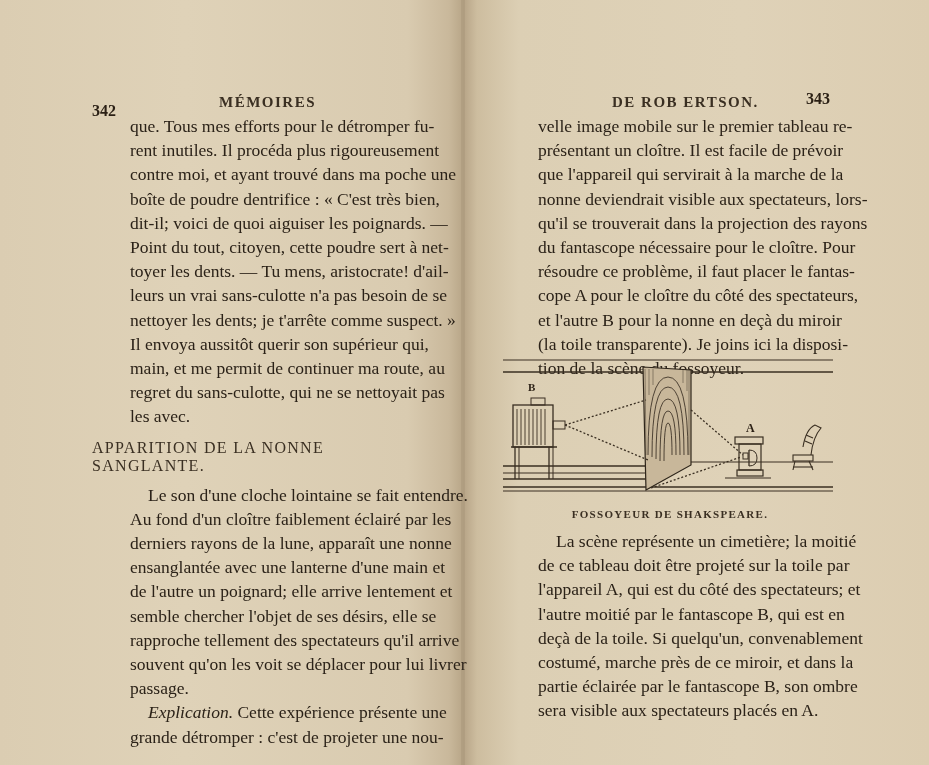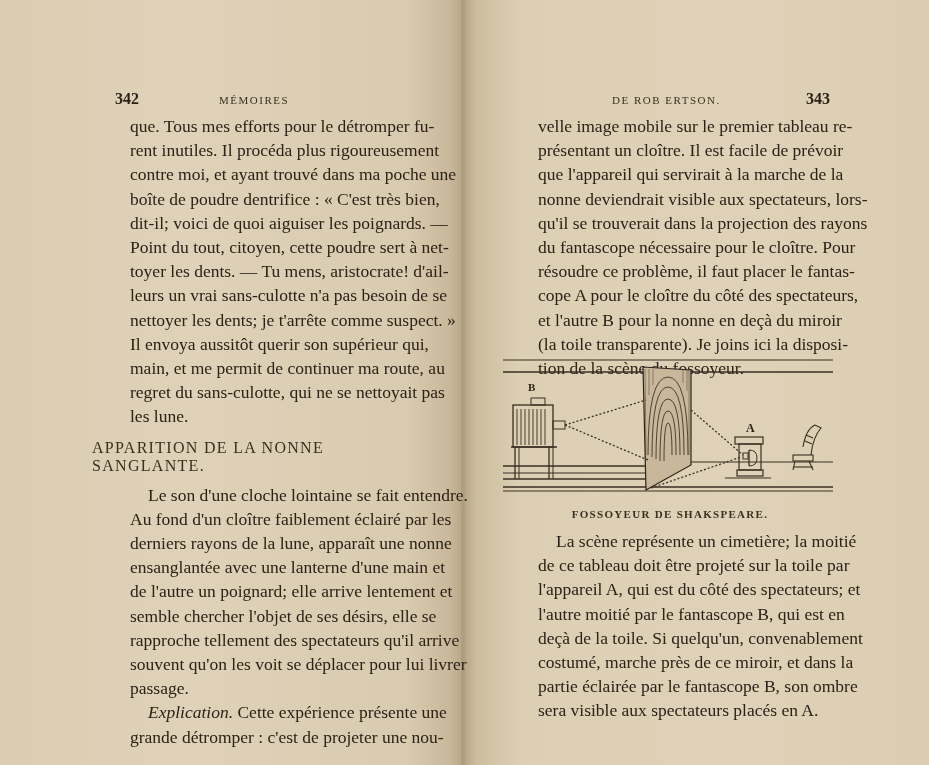--- a/index.html
+++ b/index.html
@@ -19,21 +19,21 @@
   .page-right {
     left: 463px; width: 466px;
     background: linear-gradient(to right, #b6a386 0%, #cdbd9f 3%, #dccfb4 12%, #dfd2b8 60%, #dccdb1 100%);
   }
   .gutter { position:absolute; left:461px; top:0; width:4px; height:765px; background: #a8967a; opacity:.5; }
   .running-head {
     position: absolute; top: 90px; height: 22px;
     font-family: "Liberation Serif", serif;
   }
   .folio { font-size: 16px; font-weight: bold; color: #2a1f14; }
-  .head-title { font-size: 11px; letter-spacing: 1.5px; font-weight: normal; color: #3a2f22; }
+  .head-title { font-size: 15px; letter-spacing: 1.5px; font-weight: bold; color: #3a2f22; }
   .text-block {
     position: absolute;
     font-family: "Liberation Serif", serif;
     font-size: 17.5px;
     line-height: 24.2px;
     color: #2b2218;
   }
   .text-block .line { white-space: nowrap; display: block; text-align: justify; text-align-last: justify; margin-left: 38px; }
   .text-block .line.last { text-align-last: left; }
   .text-block .line.indent { padding-left: 18px; }
@@ -50,39 +50,39 @@
 </style>
 </head>
 <body>
 
 <div class="spread">
   <div class="page page-left"></div>
   <div class="page page-right"></div>
   <div class="gutter"></div>
 
   <div class="running-head" style="left:92px; width:330px;">
-    <span class="folio" style="position:absolute; left:0; top:0;margin-left:23px;">342</span>
+    <span class="folio" style="position:absolute; left:0; top:12px;">342</span>
     <span class="head-title" style="position:absolute; left:127px; top:4px;">MÉMOIRES</span>
   </div>
 
   <div class="text-block" style="left:92px; top:114px; width:325px;">
     <div id="l-para1">
         <span class="line">que. Tous mes efforts pour le détromper fu-</span>
         <span class="line">rent inutiles. Il procéda plus rigoureusement</span>
         <span class="line">contre moi, et ayant trouvé dans ma poche une</span>
         <span class="line">boîte de poudre dentrifice : « C'est très bien,</span>
         <span class="line">dit-il; voici de quoi aiguiser les poignards. —</span>
         <span class="line">Point du tout, citoyen, cette poudre sert à net-</span>
         <span class="line">toyer les dents. — Tu mens, aristocrate! d'ail-</span>
         <span class="line">leurs un vrai sans-culotte n'a pas besoin de se</span>
         <span class="line">nettoyer les dents; je t'arrête comme suspect. »</span>
         <span class="line">Il envoya aussitôt querir son supérieur qui,</span>
         <span class="line">main, et me permit de continuer ma route, au</span>
         <span class="line">regret du sans-culotte, qui ne se nettoyait pas</span>
-        <span class="line last">les lune.</span>
+        <span class="line last">les avec.</span>
       </div>
     <span class="section-title">APPARITION DE LA NONNE SANGLANTE.</span>
     <div id="l-para2">
         <span class="line indent">Le son d'une cloche lointaine se fait entendre.</span>
         <span class="line">Au fond d'un cloître faiblement éclairé par les</span>
         <span class="line">derniers rayons de la lune, apparaît une nonne</span>
         <span class="line">ensanglantée avec une lanterne d'une main et</span>
         <span class="line">de l'autre un poignard; elle arrive lentement et</span>
         <span class="line">semble chercher l'objet de ses désirs, elle se</span>
         <span class="line">rapproche tellement des spectateurs qu'il arrive</span>

